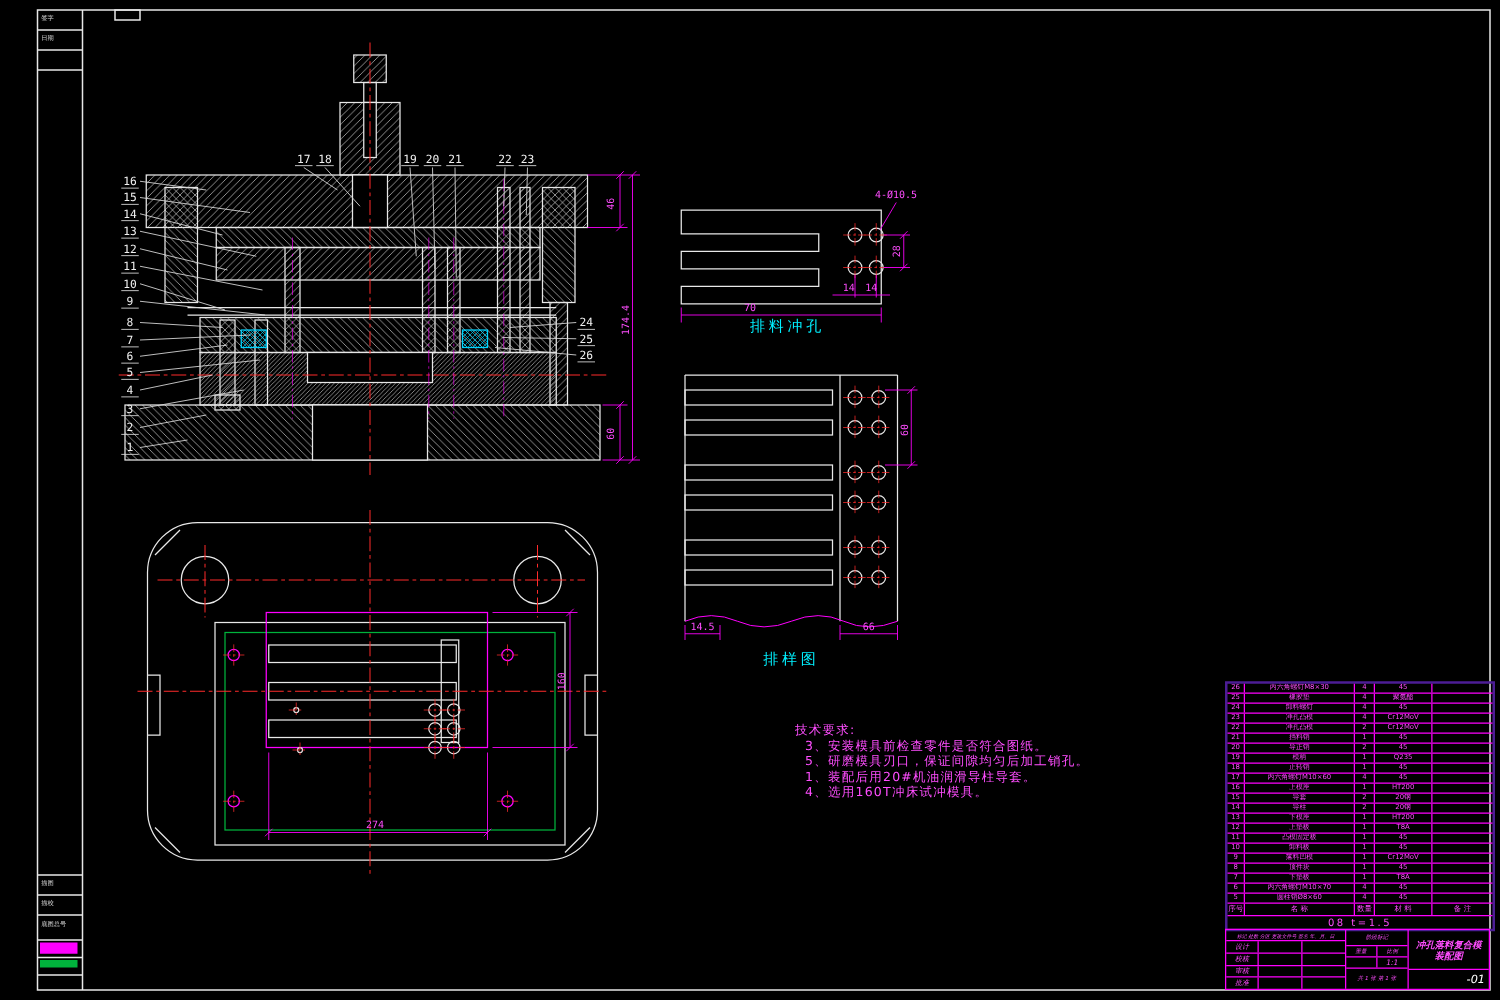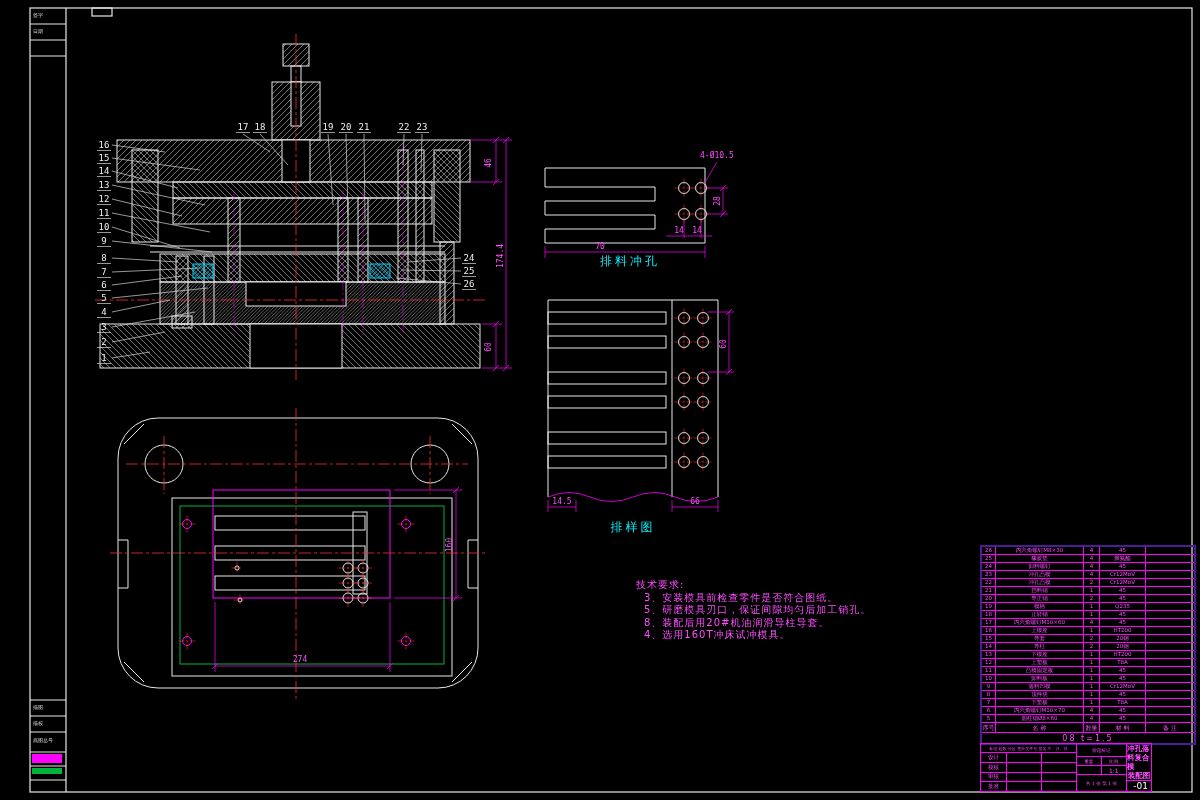--- a/index.html
+++ b/index.html
@@ -12,21 +12,21 @@
   .gcl line { stroke:#ff2b2b; stroke-width:0.8; stroke-dasharray:12 3 3 3; fill:none; }
   .cl2 { stroke:#ff2b2b; stroke-width:0.6; stroke-dasharray:6 2 2 2; fill:none; }
   .clm { stroke:#ff00ff; stroke-width:0.5; stroke-dasharray:10 3 2 3; fill:none; }
   .notes { position:absolute; left:588px; top:579px; color:#ff4dff; font-size:10px; line-height:12.5px; letter-spacing:1px;margin-left:48px; }
   #bom { position:absolute; left:980px; top:545px; width:216px; border:2px solid #4c1d95; color:#ff4dff; }
   .bom-row { display:flex; height:8px; border-bottom:1px solid #f0f; font-size:5.5px; line-height:1; }
   .bom-cell { border-right:1px solid #f0f; overflow:hidden; white-space:nowrap; display:flex; align-items:center; justify-content:center; }
   .c1{width:14px} .c2{width:88px} .c3{width:16px} .c4{width:46px} .c5{flex:1;border-right:none}
   .bom-head { height:10px; font-size:6px; }
   .bom-mat { height:10px; font-size:8px; display:flex; align-items:center; justify-content:center; letter-spacing:2px; }
-  #titleblock { position:absolute; left:980px; top:743px; width:172px; height:49px; border:1px solid #f0f; color:#ff4dff; display:flex; }
+  #titleblock { position:absolute; left:980px; top:743px; width:212px; height:49px; border:1px solid #f0f; color:#ff4dff; display:flex;font-style:italic; }
   .tb-left { width:96px; border-right:1px solid #f0f; display:flex; flex-direction:column; }
   .tb-hdr { height:9px; border-bottom:1px solid #f0f; font-size:4px; display:flex; align-items:center; justify-content:center; white-space:nowrap; overflow:hidden; }
   .tb-role { flex:1; display:flex; border-bottom:1px solid #f0f; }
   .tb-role:last-child { border-bottom:none; }
   .tb-role .lab { width:26px; border-right:1px solid #f0f; font-size:5.5px; display:flex; align-items:center; justify-content:center; }
   .tb-role .fill { flex:1; border-right:1px solid #f0f; }
   .tb-role .fill:last-child { border-right:none; }
   .tb-mid { width:50px; border-right:1px solid #f0f; display:flex; flex-direction:column; font-size:4.5px; text-align:center; }
   .tb-stage { height:13px; border-bottom:1px solid #f0f; display:flex; align-items:center; justify-content:center; }
   .tb-wr, .tb-vals { display:flex; height:9px; border-bottom:1px solid #f0f; }
@@ -418,21 +418,21 @@
         <line x1="726" y1="315" x2="732" y2="309"></line>
         <line x1="726" y1="375" x2="732" y2="369"></line>
       </g>
 </svg>
 
 
 <div class="notes">
   <div>技术要求:</div>
   <div style="padding-left:8px">3、安装模具前检查零件是否符合图纸。</div>
   <div style="padding-left:8px">5、研磨模具刃口，保证间隙均匀后加工销孔。</div>
-  <div style="padding-left:8px">8、装配后用20#机油润滑导柱导套。</div>
+  <div style="padding-left:8px">1、装配后用20#机油润滑导柱导套。</div>
   <div style="padding-left:8px">4、选用160T冲床试冲模具。</div>
 </div>
 
 
 <div id="bom">
   <div id="bom-rows">
         <div class="bom-row">
           <div class="bom-cell c1">26</div>
           <div class="bom-cell c2">内六角螺钉M8×30</div>
           <div class="bom-cell c3">4</div>

